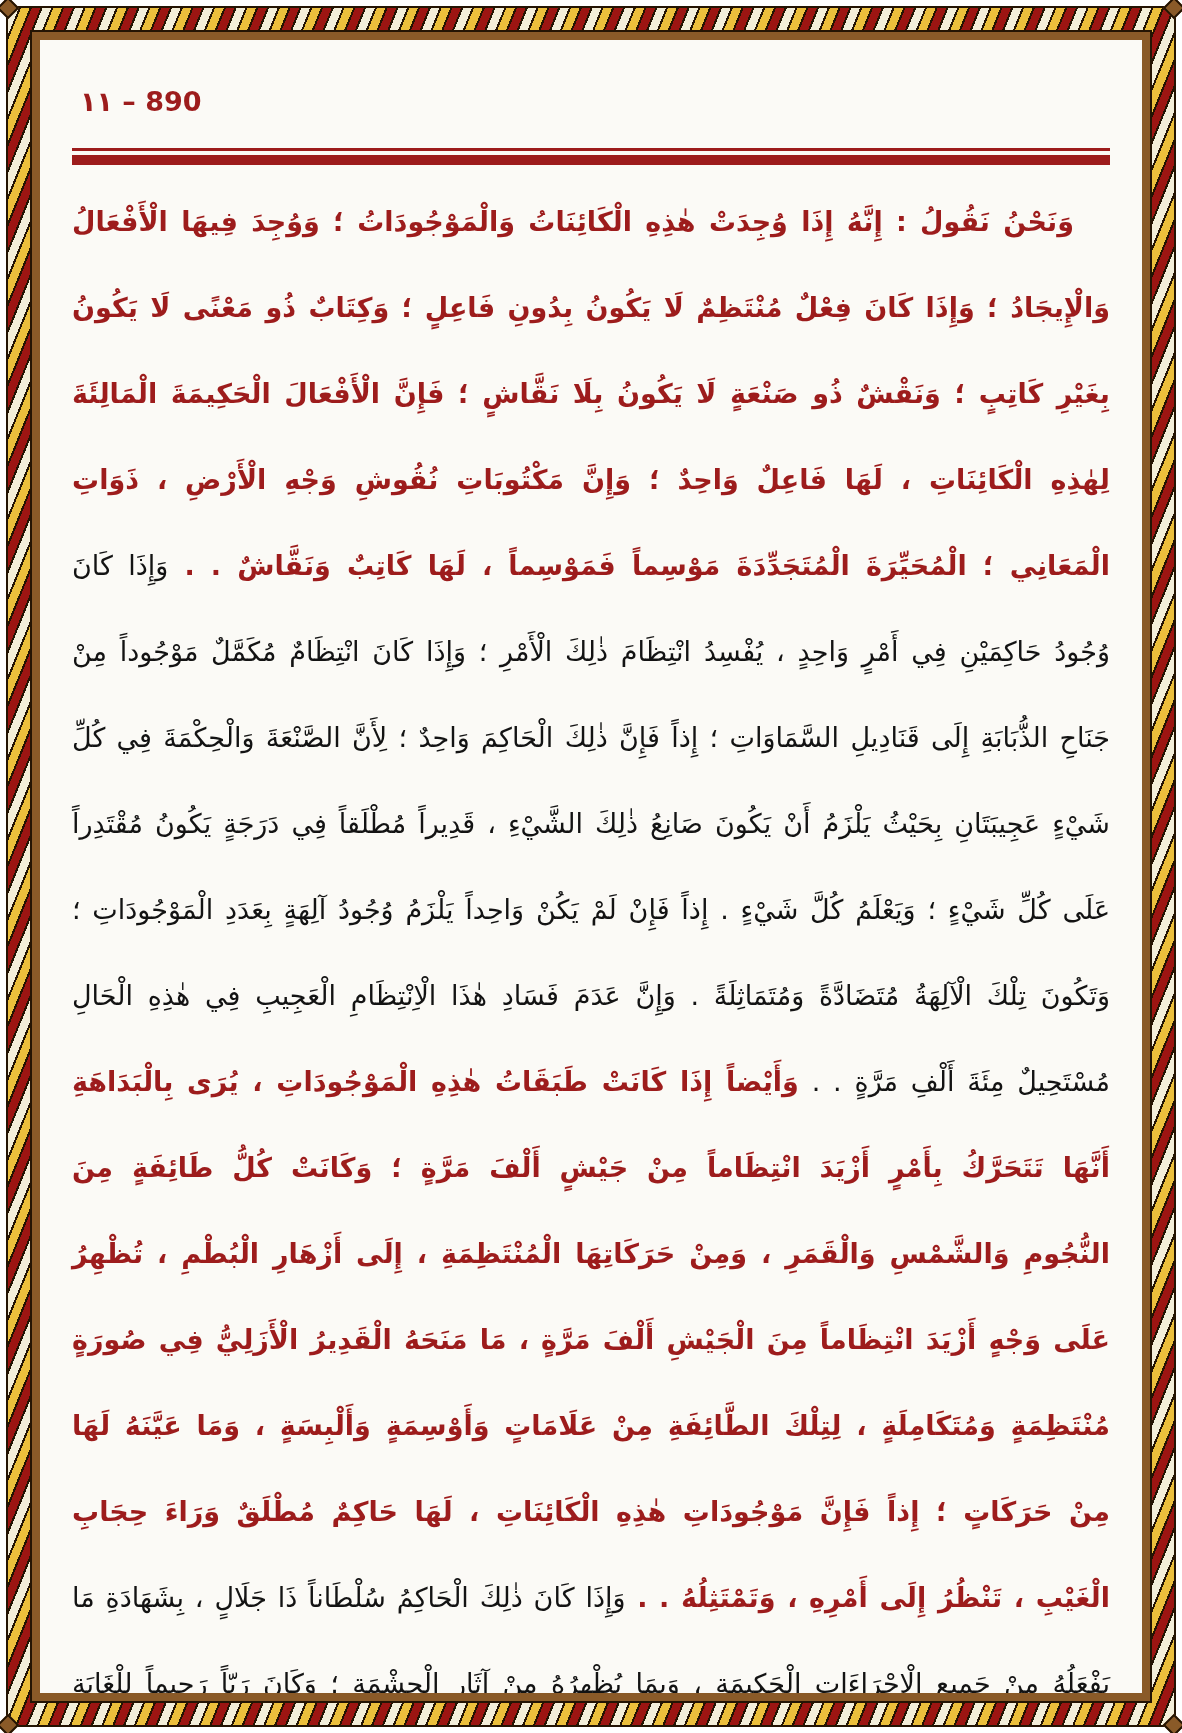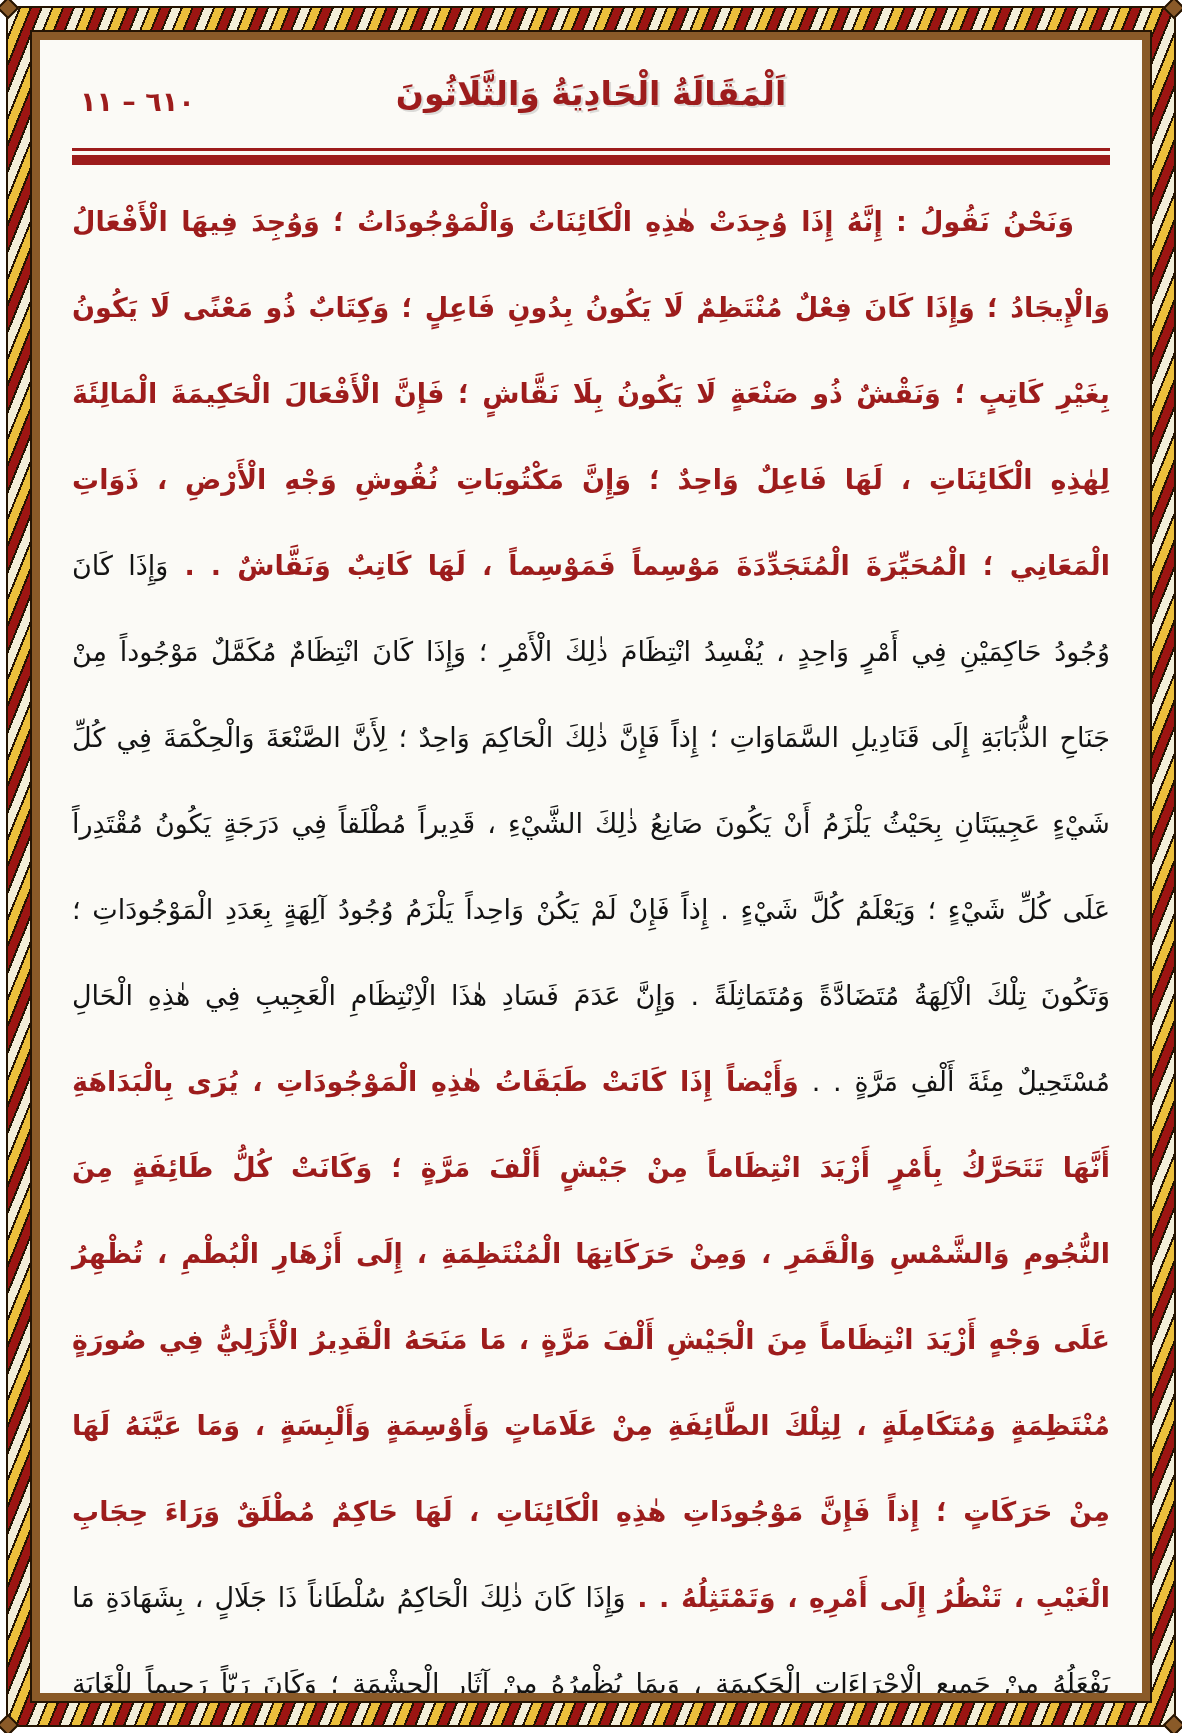--- a/index.html
+++ b/index.html
@@ -102,22 +102,21 @@
     <div class="corner-nub nub-tl"></div>
     <div class="corner-nub nub-tr"></div>
     <div class="corner-nub nub-bl"></div>
     <div class="corner-nub nub-br"></div>
 
     <div class="band-brown"></div>
 
     <div class="sheet">
 
       <div class="header">
-        <div class="page-number">٦١٠ – ١١</div>
-        <div class="section-title">اَلْمَقَالَةُ الْحَادِيَةُ وَالثَّلَاثُونَ</div>
+        <div class="page-number">890 – ١١</div>
       </div>
 
       <div class="rule-thin"></div>
       <div class="rule-thick"></div>
 
       <p class="body-text"><span data-run-color="accent">وَنَحْنُ نَقُولُ : إِنَّهُ إِذَا وُجِدَتْ هٰذِهِ الْكَائِنَاتُ وَالْمَوْجُودَاتُ ؛ وَوُجِدَ فِيهَا الْأَفْعَالُ وَالْإِيجَادُ ؛ وَإِذَا كَانَ فِعْلٌ مُنْتَظِمٌ لَا يَكُونُ بِدُونِ فَاعِلٍ ؛ وَكِتَابٌ ذُو مَعْنًى لَا يَكُونُ بِغَيْرِ كَاتِبٍ ؛ وَنَقْشٌ ذُو صَنْعَةٍ لَا يَكُونُ بِلَا نَقَّاشٍ ؛ فَإِنَّ الْأَفْعَالَ الْحَكِيمَةَ الْمَالِئَةَ لِهٰذِهِ الْكَائِنَاتِ ، لَهَا فَاعِلٌ وَاحِدٌ ؛ وَإِنَّ مَكْتُوبَاتِ نُقُوشِ وَجْهِ الْأَرْضِ ، ذَوَاتِ الْمَعَانِي ؛ الْمُحَيِّرَةَ الْمُتَجَدِّدَةَ مَوْسِماً فَمَوْسِماً ، لَهَا كَاتِبٌ وَنَقَّاشٌ . . </span><span data-run-color="ink">وَإِذَا كَانَ وُجُودُ حَاكِمَيْنِ فِي أَمْرٍ وَاحِدٍ ، يُفْسِدُ انْتِظَامَ ذٰلِكَ الْأَمْرِ ؛ وَإِذَا كَانَ انْتِظَامٌ مُكَمَّلٌ مَوْجُوداً مِنْ جَنَاحِ الذُّبَابَةِ إِلَى قَنَادِيلِ السَّمَاوَاتِ ؛ إِذاً فَإِنَّ ذٰلِكَ الْحَاكِمَ وَاحِدٌ ؛ لِأَنَّ الصَّنْعَةَ وَالْحِكْمَةَ فِي كُلِّ شَيْءٍ عَجِيبَتَانِ بِحَيْثُ يَلْزَمُ أَنْ يَكُونَ صَانِعُ ذٰلِكَ الشَّيْءِ ، قَدِيراً مُطْلَقاً فِي دَرَجَةٍ يَكُونُ مُقْتَدِراً عَلَى كُلِّ شَيْءٍ ؛ وَيَعْلَمُ كُلَّ شَيْءٍ . إِذاً فَإِنْ لَمْ يَكُنْ وَاحِداً يَلْزَمُ وُجُودُ آلِهَةٍ بِعَدَدِ الْمَوْجُودَاتِ ؛ وَتَكُونَ تِلْكَ الْآلِهَةُ مُتَضَادَّةً وَمُتَمَاثِلَةً . وَإِنَّ عَدَمَ فَسَادِ هٰذَا الْاِنْتِظَامِ الْعَجِيبِ فِي هٰذِهِ الْحَالِ مُسْتَحِيلٌ مِئَةَ أَلْفِ مَرَّةٍ . . </span><span data-run-color="accent">وَأَيْضاً إِذَا كَانَتْ طَبَقَاتُ هٰذِهِ الْمَوْجُودَاتِ ، يُرَى بِالْبَدَاهَةِ أَنَّهَا تَتَحَرَّكُ بِأَمْرٍ أَزْيَدَ انْتِظَاماً مِنْ جَيْشٍ أَلْفَ مَرَّةٍ ؛ وَكَانَتْ كُلُّ طَائِفَةٍ مِنَ النُّجُومِ وَالشَّمْسِ وَالْقَمَرِ ، وَمِنْ حَرَكَاتِهَا الْمُنْتَظِمَةِ ، إِلَى أَزْهَارِ الْبُطْمِ ، تُظْهِرُ عَلَى وَجْهٍ أَزْيَدَ انْتِظَاماً مِنَ الْجَيْشِ أَلْفَ مَرَّةٍ ، مَا مَنَحَهُ الْقَدِيرُ الْأَزَلِيُّ فِي صُورَةٍ مُنْتَظِمَةٍ وَمُتَكَامِلَةٍ ، لِتِلْكَ الطَّائِفَةِ مِنْ عَلَامَاتٍ وَأَوْسِمَةٍ وَأَلْبِسَةٍ ، وَمَا عَيَّنَهُ لَهَا مِنْ حَرَكَاتٍ ؛ إِذاً فَإِنَّ مَوْجُودَاتِ هٰذِهِ الْكَائِنَاتِ ، لَهَا حَاكِمٌ مُطْلَقٌ وَرَاءَ حِجَابِ الْغَيْبِ ، تَنْظُرُ إِلَى أَمْرِهِ ، وَتَمْتَثِلُهُ . . </span><span data-run-color="ink">وَإِذَا كَانَ ذٰلِكَ الْحَاكِمُ سُلْطَاناً ذَا جَلَالٍ ، بِشَهَادَةِ مَا يَفْعَلُهُ مِنْ جَمِيعِ الْإِجْرَاءَاتِ الْحَكِيمَةِ ، وَبِمَا يُظْهِرُهُ مِنْ آثَارِ الْحِشْمَةِ ؛ وَكَانَ رَبّاً رَحِيماً لِلْغَايَةِ بِمَا يُبْدِيهِ مِنَ الْإِحْسَانَاتِ ؛ وَكَانَ صَانِعاً حَاذِقاً وَمُحِبّاً لِصَنْعَتِهِ بِمَا يُظْهِرُهُ مِنْ صَنَائِعِهِ الْجَمِيلَةِ ؛ وَكَانَ خَالِقاً حَكِيماً يُرِيدُ اجْتِلَابَ نَظَرِ اسْتِحْسَانِ ذَوِي الشُّعُورِ إِلَى آثَارِهِ ، بِمَا يُظْهِرُهُ مِنْ تَزْيِينَاتِهِ وَصَنَائِعِهِ ، الْمُوجِبَةِ لِلتَّطَلُّعِ ؛ وَكَانَ يُفْهَمُ أَنَّهُ يُرِيدُ بِحِكْمَةِ رُبُوبِيَّتِهِ ، إِعْلَامَ ذَوِي الشُّعُورِ بِأَنَّهُ مَا هِيَ التَّزْيِينَاتُ الْمُحَيِّرَةُ لِلْعُقُولِ ، الَّتِي أَظْهَرَهَا فِي خِلْقَةِ الْعَالَمِ ؛ وَأَنَّ الْمَخْلُوقَاتِ مِنْ أَيْنَ تَأْتِي ، وَإِلَى أَيْنَ تَذْهَبُ ؟ .</span></p>
 
     </div>
   </div>
 

